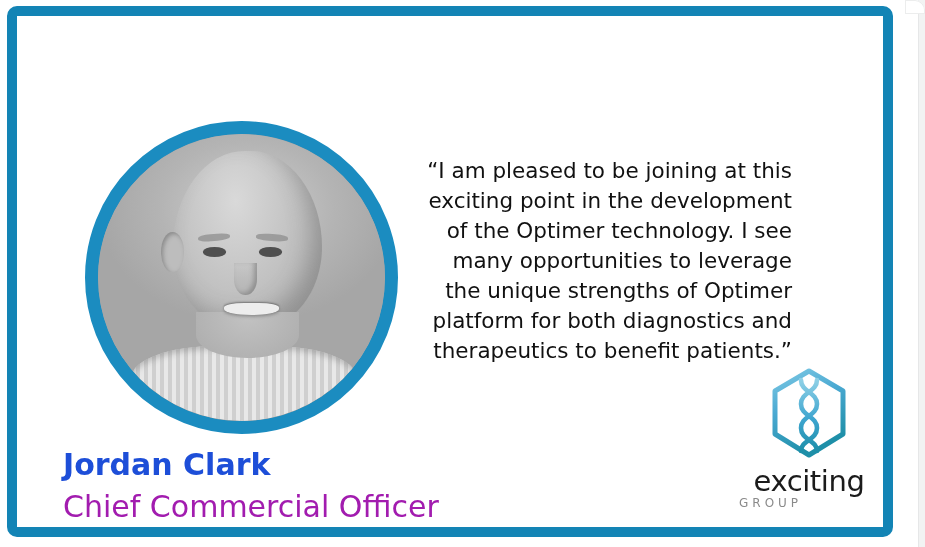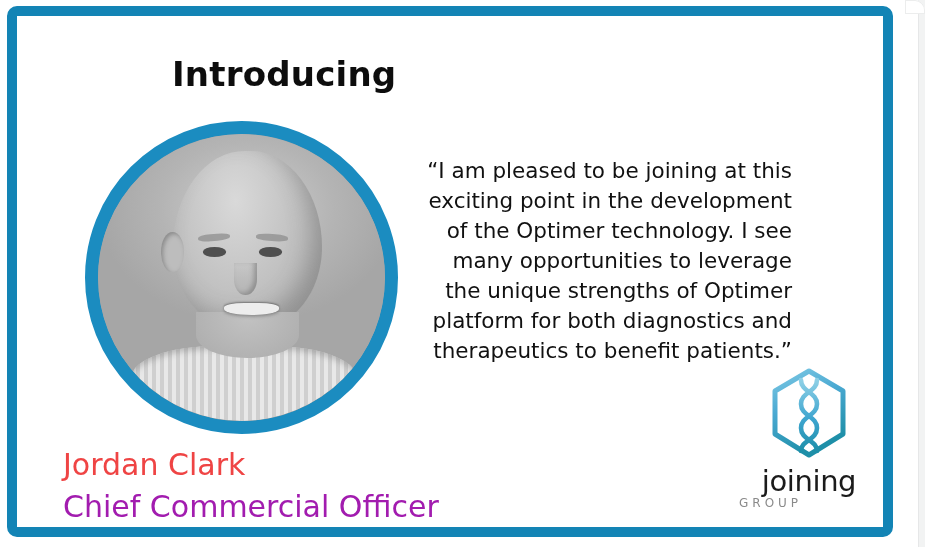--- a/index.html
+++ b/index.html
@@ -204,22 +204,22 @@
     height: 16%;
     background: #9d9d9d;
   }
 
   
   #person-name {
     position: absolute;
     left: 46px;
     top: 431px;
     font-size: 30px;
-    font-weight: normal;
-    color: #ef4444;
+    font-weight: bold;
+    color: #1d4ed8;
     white-space: nowrap;
   }
   #person-role {
     position: absolute;
     left: 46px;
     top: 473px;
     font-size: 30px;
     font-weight: normal;
     color: #a21caf;
     white-space: nowrap;
@@ -277,21 +277,20 @@
   }
 </style>
 </head>
 <body>
 
 <div id="slide-surface">
 
   <div id="card-frame">
     <div id="card-inner">
 
-      <div id="heading-introducing">Introducing</div>
 
       <div id="portrait-wrap">
         <div id="portrait-ring">
           <div id="portrait-photo">
             <div class="ph-neck"></div>
             <div class="ph-collar"></div>
             <div class="ph-head"></div>
             <div class="ph-ear-l"></div>
             <div class="ph-brow-l"></div>
             <div class="ph-brow-r"></div>
@@ -325,21 +324,21 @@
                 <stop offset="100%" stop-color="#1d8fa9"></stop>
               </linearGradient>
             </defs>
             <path d="M41 3 L75 23 L75 66 L41 87 L7 66 L7 23 Z" fill="none" stroke="url(#hexgrad)" stroke-width="5" stroke-linejoin="round"></path>
             <g fill="none" stroke="url(#dnagrad)" stroke-width="4.6" stroke-linecap="round">
               <path d="M33 12 C33 24, 49 24, 49 36 C49 48, 33 48, 33 60 C33 72, 49 72, 49 83"></path>
               <path d="M49 12 C49 24, 33 24, 33 36 C33 48, 49 48, 49 60 C49 72, 33 72, 33 83"></path>
             </g>
           </svg>
         </div>
-        <div id="logo-word">joining</div>
+        <div id="logo-word">exciting</div>
         <div id="logo-sub">GROUP</div>
       </div>
 
     </div>
   </div>
 
   <div id="page-edge-right"></div>
   <div id="page-edge-corner"></div>
 
 </div>

